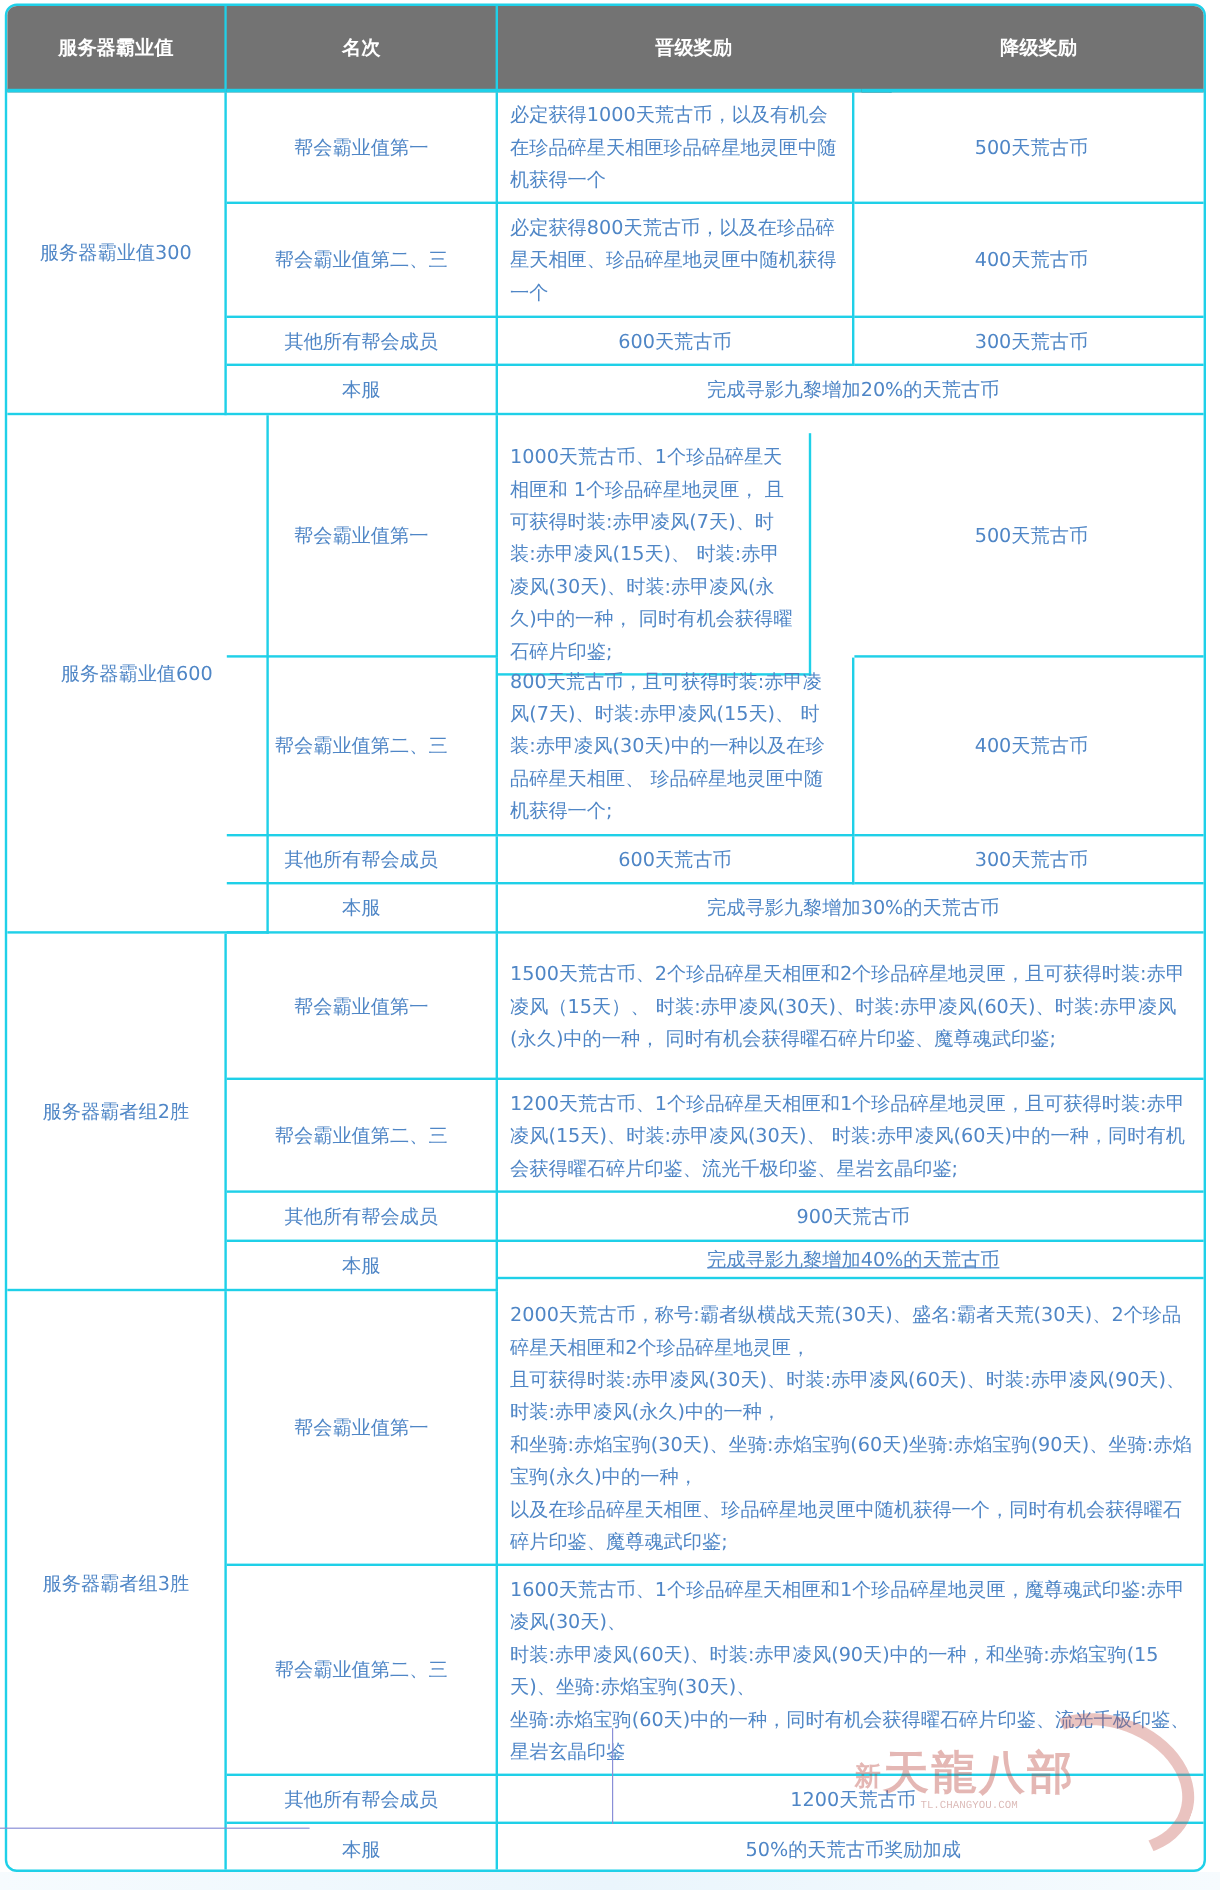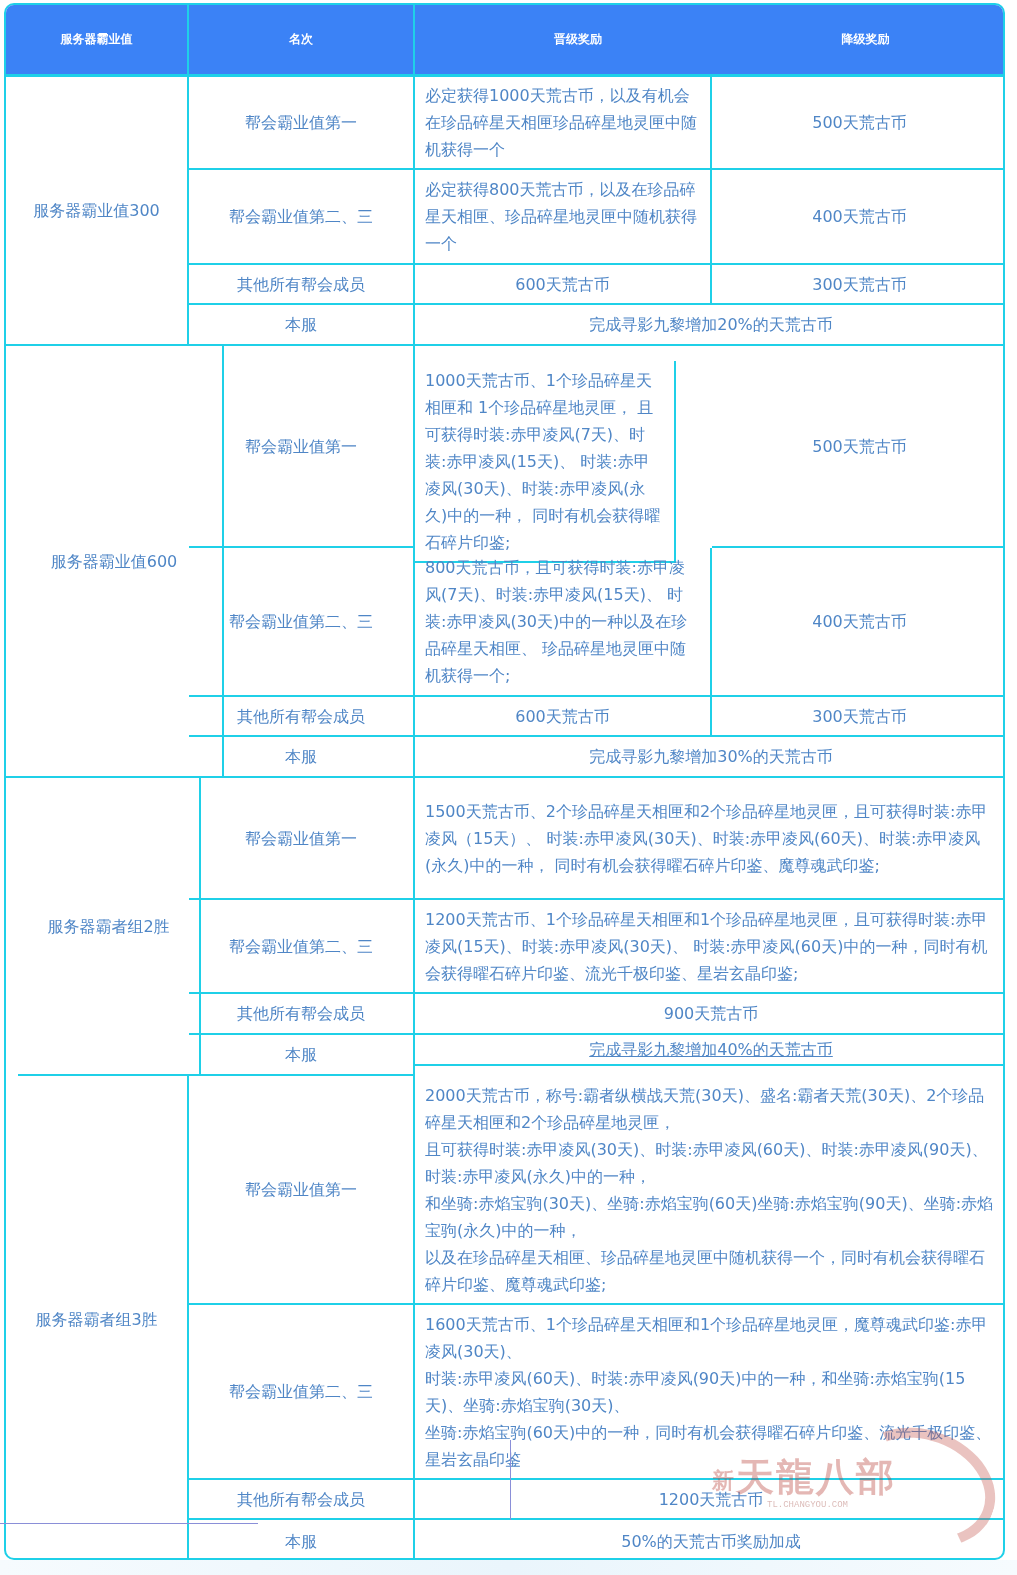--- a/index.html
+++ b/index.html
@@ -8,21 +8,21 @@
   .bg-bottom { position: absolute; left: 0; top: 1560px; width: 1017px; height: 15px;
                background: linear-gradient(90deg, #f6fbfe, #eaf5fc, #f6fbfe); }
   .table { position: absolute; left: 4px; top: 3px; width: 1001px; height: 1557px;
            border: 2px solid #1fd0e8; border-radius: 10px; box-sizing: border-box;
            overflow: hidden; background: #ffffff; }
   .cell { position: absolute; box-sizing: border-box; display: flex; align-items: center;
           justify-content: center; text-align: center; color: #4f86c6; font-size: 16px;
           line-height: 27px; border-right: 2px solid #1fd0e8; border-bottom: 2px solid #1fd0e8; }
   .cell.left { justify-content: flex-start; text-align: left; padding: 12px 10px; }
   .cell.nobr { border-right: none; }
-  .hdr { background: #3b82f6; color: #ffffff; font-weight: bold; font-size: 12px;
+  .hdr { background: #737373; color: #ffffff; font-weight: bold; font-size: 16px;
          border-right: 2px solid #1fd0e8; border-bottom: 3px solid #1fd0e8; }
   .watermark { position: absolute; left: 672px; top: 1430px; width: 310px; height: 95px;
                opacity: 0.35; pointer-events: none; }
   .wm-text { position: absolute; left: 40px; top: 22px; font-family: "DejaVu Serif", serif;
              font-size: 38px; font-weight: bold; color: #b5342a; letter-spacing: 2px; }
   .wm-url { position: absolute; left: 95px; top: 70px; font-family: Liberation Mono, monospace;
             font-size: 9px; color: #9a3b33; }
   .wm-swirl { position: absolute; left: 175px; top: 0; width: 130px; height: 95px;
               border-radius: 50%; border: 10px solid #c4574d; border-left-color: transparent;
               border-bottom-color: transparent; transform: rotate(20deg); }
@@ -122,21 +122,21 @@
       <span>300天荒古币</span>
     </div>
 
   <div class="cell" style="left:183px;top:732px;width:226px;height:41px;">
       <span>本服</span>
     </div>
   <div class="cell nobr" style="left:409px;top:732px;width:592px;height:41px;">
       <span>完成寻影九黎增加30%的天荒古币</span>
     </div>
 
-  <div class="cell" style="left:0;top:773px;width:183px;height:298px;margin-left:12px;">
+  <div class="cell" style="left:0;top:773px;width:183px;height:298px;">
       <span>服务器霸者组2胜</span>
     </div>
   <div class="cell" style="left:183px;top:773px;width:226px;height:122px;">
       <span>帮会霸业值第一</span>
     </div>
   <div class="cell left nobr" style="left:409px;top:773px;width:592px;height:122px;">
       <span>1500天荒古币、2个珍品碎星天相匣和2个珍品碎星地灵匣，且可获得时装:赤甲凌风（15天）、 时装:赤甲凌风(30天)、时装:赤甲凌风(60天)、时装:赤甲凌风(永久)中的一种， 同时有机会获得曜石碎片印鉴、魔尊魂武印鉴;</span>
     </div>
 
   <div class="cell" style="left:183px;top:895px;width:226px;height:94px;">

